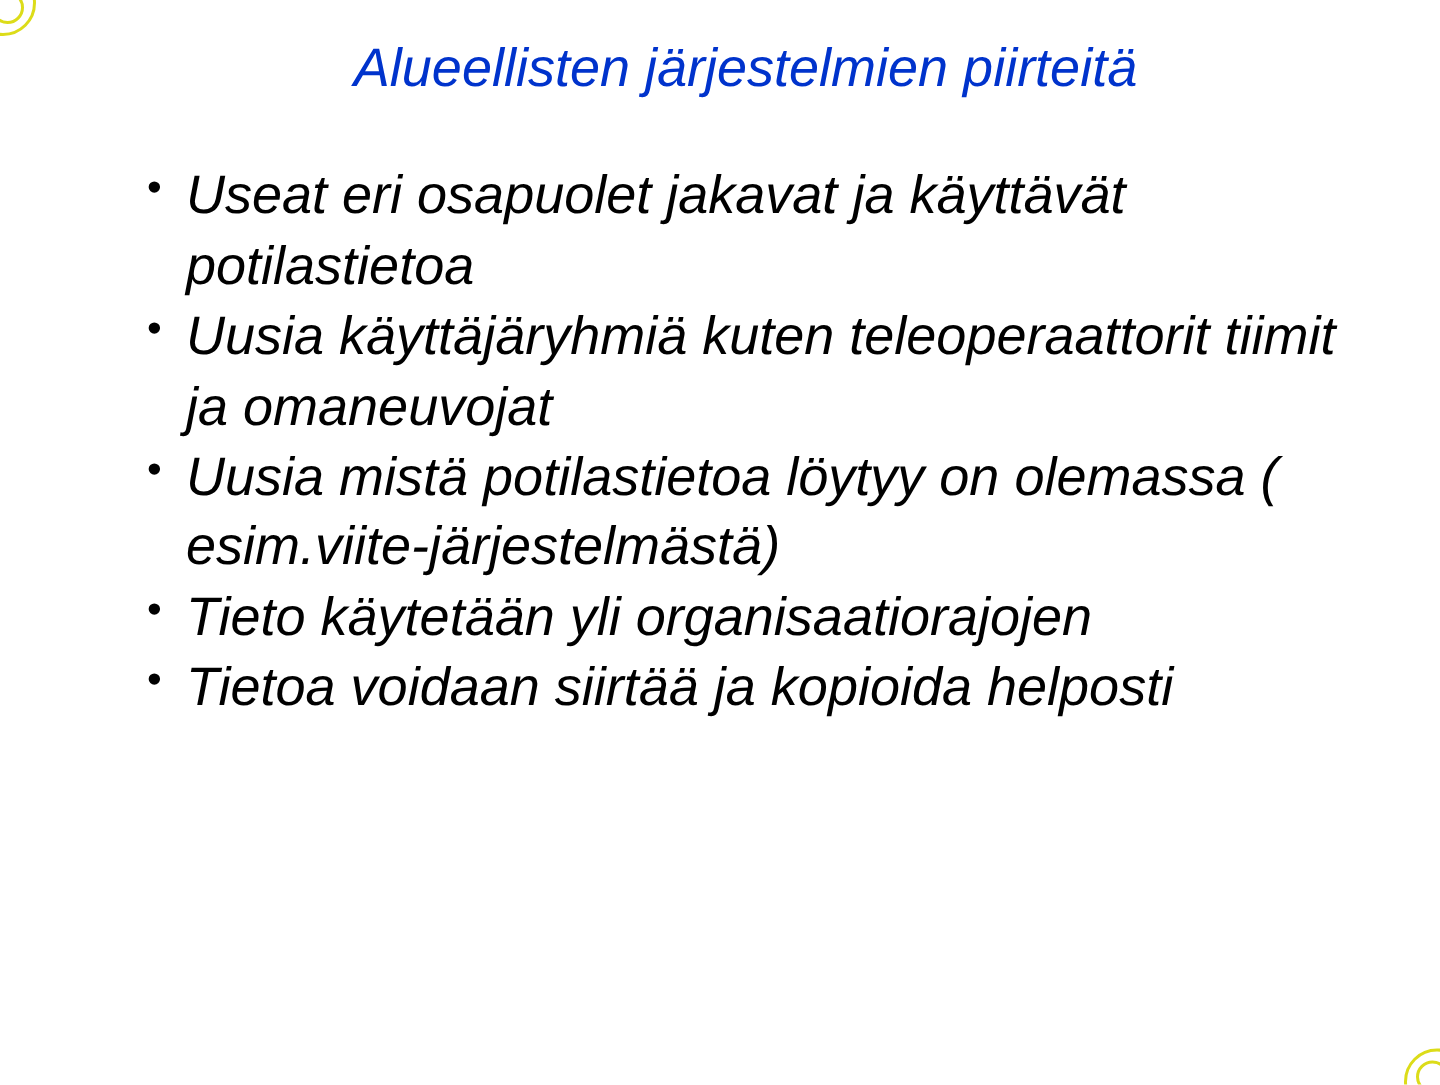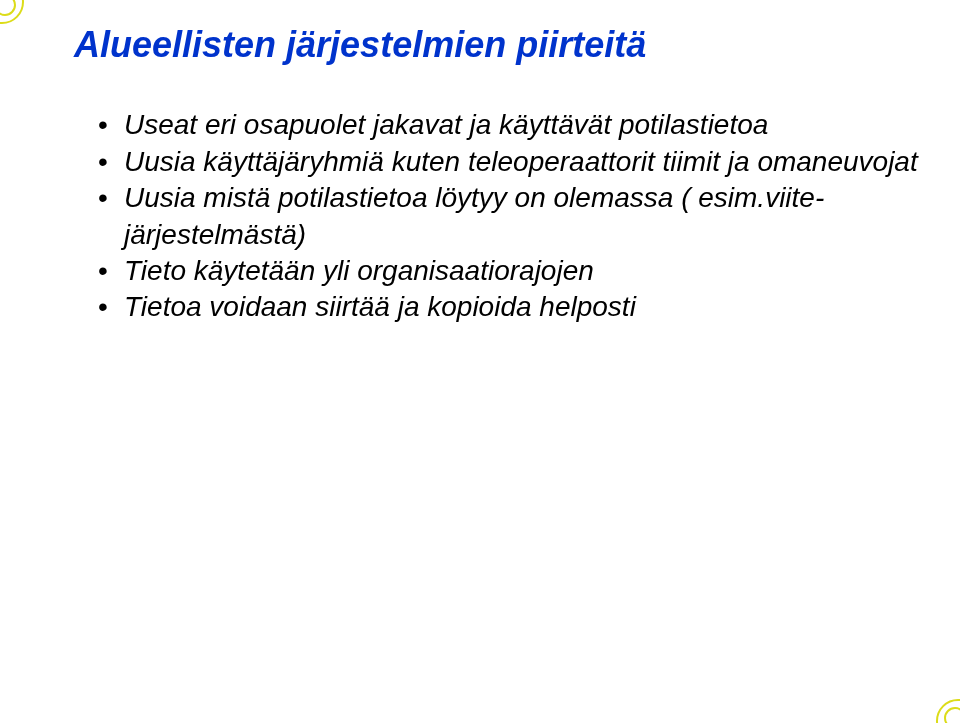--- a/index.html
+++ b/index.html
@@ -15,33 +15,34 @@
   .slide {
     padding: 18px 40px 24px 70px;
     box-sizing: border-box;
     width: 100%;
     height: 100%;
   }
   .title {
     color: #0033cc;
     font-size: 36px;
     font-style: italic;
-    font-weight: 700;
+    font-weight: 400;
     margin: 6px 0 42px 4px;
     line-height: 1.15;
+    text-align: center;
   }
   ul.bullets {
     list-style: none;
     padding: 0;
     margin: 0 0 0 28px;
   }
   ul.bullets li {
     position: relative;
     color: #000;
-    font-size: 28px;
+    font-size: 36px;
     font-style: italic;
     font-weight: 400;
     line-height: 1.30;
     padding-left: 26px;
     text-indent: 0;
     margin: 0;
   }
   ul.bullets li::before {
     content: "•";
     position: absolute;

